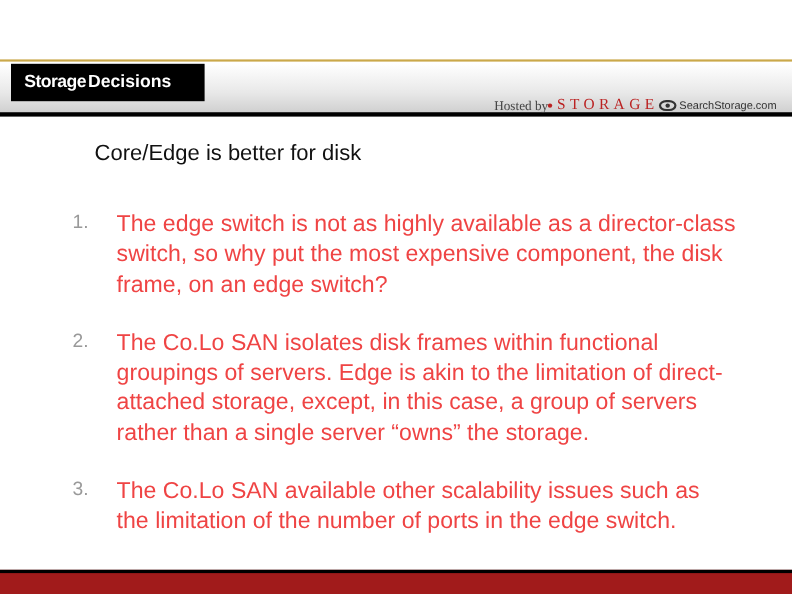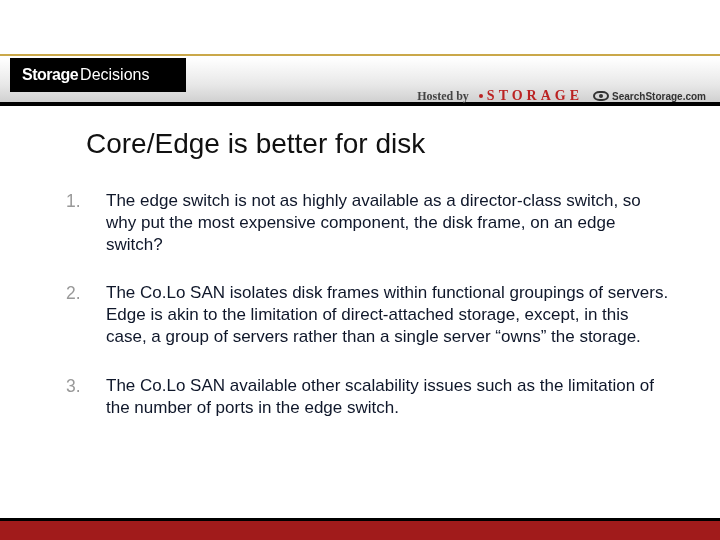--- a/index.html
+++ b/index.html
@@ -13,26 +13,26 @@
     border-bottom: 4px solid #000;
     margin-top: 42px;
   }
   .brand-tab {
     position: absolute; left: 10px; top: 0; width: 176px; height: 34px;
     background: #000; 
     display: flex; align-items: center; padding-left: 12px;
     font-family: Arial, sans-serif; font-size: 16px; color: #fff; font-weight: bold;
   }
   .brand-tab .b1 { color: #fff; font-weight: 900; letter-spacing: -0.5px; }
-  .brand-tab .b2 { color: #fff; font-weight: 400; margin-left: 2px; }
+  .brand-tab .b2 { color: #fff; font-weight: 700; margin-left: 2px; }
 
   .hosted {
     position: absolute; right: 14px; top: 30px;
-    display: flex; align-items: center; gap: 10px;
-    font-family: Georgia, 'Times New Roman', serif; font-size: 12px; color: #444; font-weight: bold;
+    display: flex; align-items: center; 
+    font-family: Georgia, 'Times New Roman', serif; font-size: 12px; color: #444;
   }
   .hosted .storage-logo {
     font-family: Georgia, serif; font-size: 14px; letter-spacing: 4px;
     color: #b22; display: inline-flex; align-items: center; gap: 2px;
   }
   .hosted .storage-logo .dot { width:4px;height:4px;background:#b22;border-radius:50%;display:inline-block;margin-right:2px;}
   .hosted .ss {
     display: inline-flex; align-items: center; gap: 3px;
     font-family: Arial, sans-serif; font-size: 10px; color: #333;
   }
@@ -43,27 +43,27 @@
   .hosted .ss .eye::after{
     content:""; position:absolute; left:4px; top:1px; width:4px;height:4px;background:#333;border-radius:50%;
   }
 
   
   .gold-rule { position:absolute; left:0; top:54px; width:100%; height:2px; background:#caa84a; }
 
   
   .title {
     position: absolute; left: 86px; top: 128px;
-    font-family: Verdana, Arial, sans-serif; font-size: 28px; color: #111;
+    font-family: Verdana, Arial, sans-serif; font-size: 20px; color: #111;
   }
 
   
   .list {
     position: absolute; left: 66px; top: 190px; right: 50px;
-    font-family: Verdana, Arial, sans-serif; font-size: 17px; color: #0f172a;
+    font-family: Verdana, Arial, sans-serif; font-size: 21px; color: #ef4444;
     line-height: 1.3;
   }
   .list ol { list-style: none; counter-reset: item; }
   .list li {
     counter-increment: item; position: relative; padding-left: 40px;
     margin-bottom: 26px;
   }
   .list li::before {
     content: counter(item) "."; position: absolute; left: 0; top: 0;
     color: #999; font-size: 17.5px;

